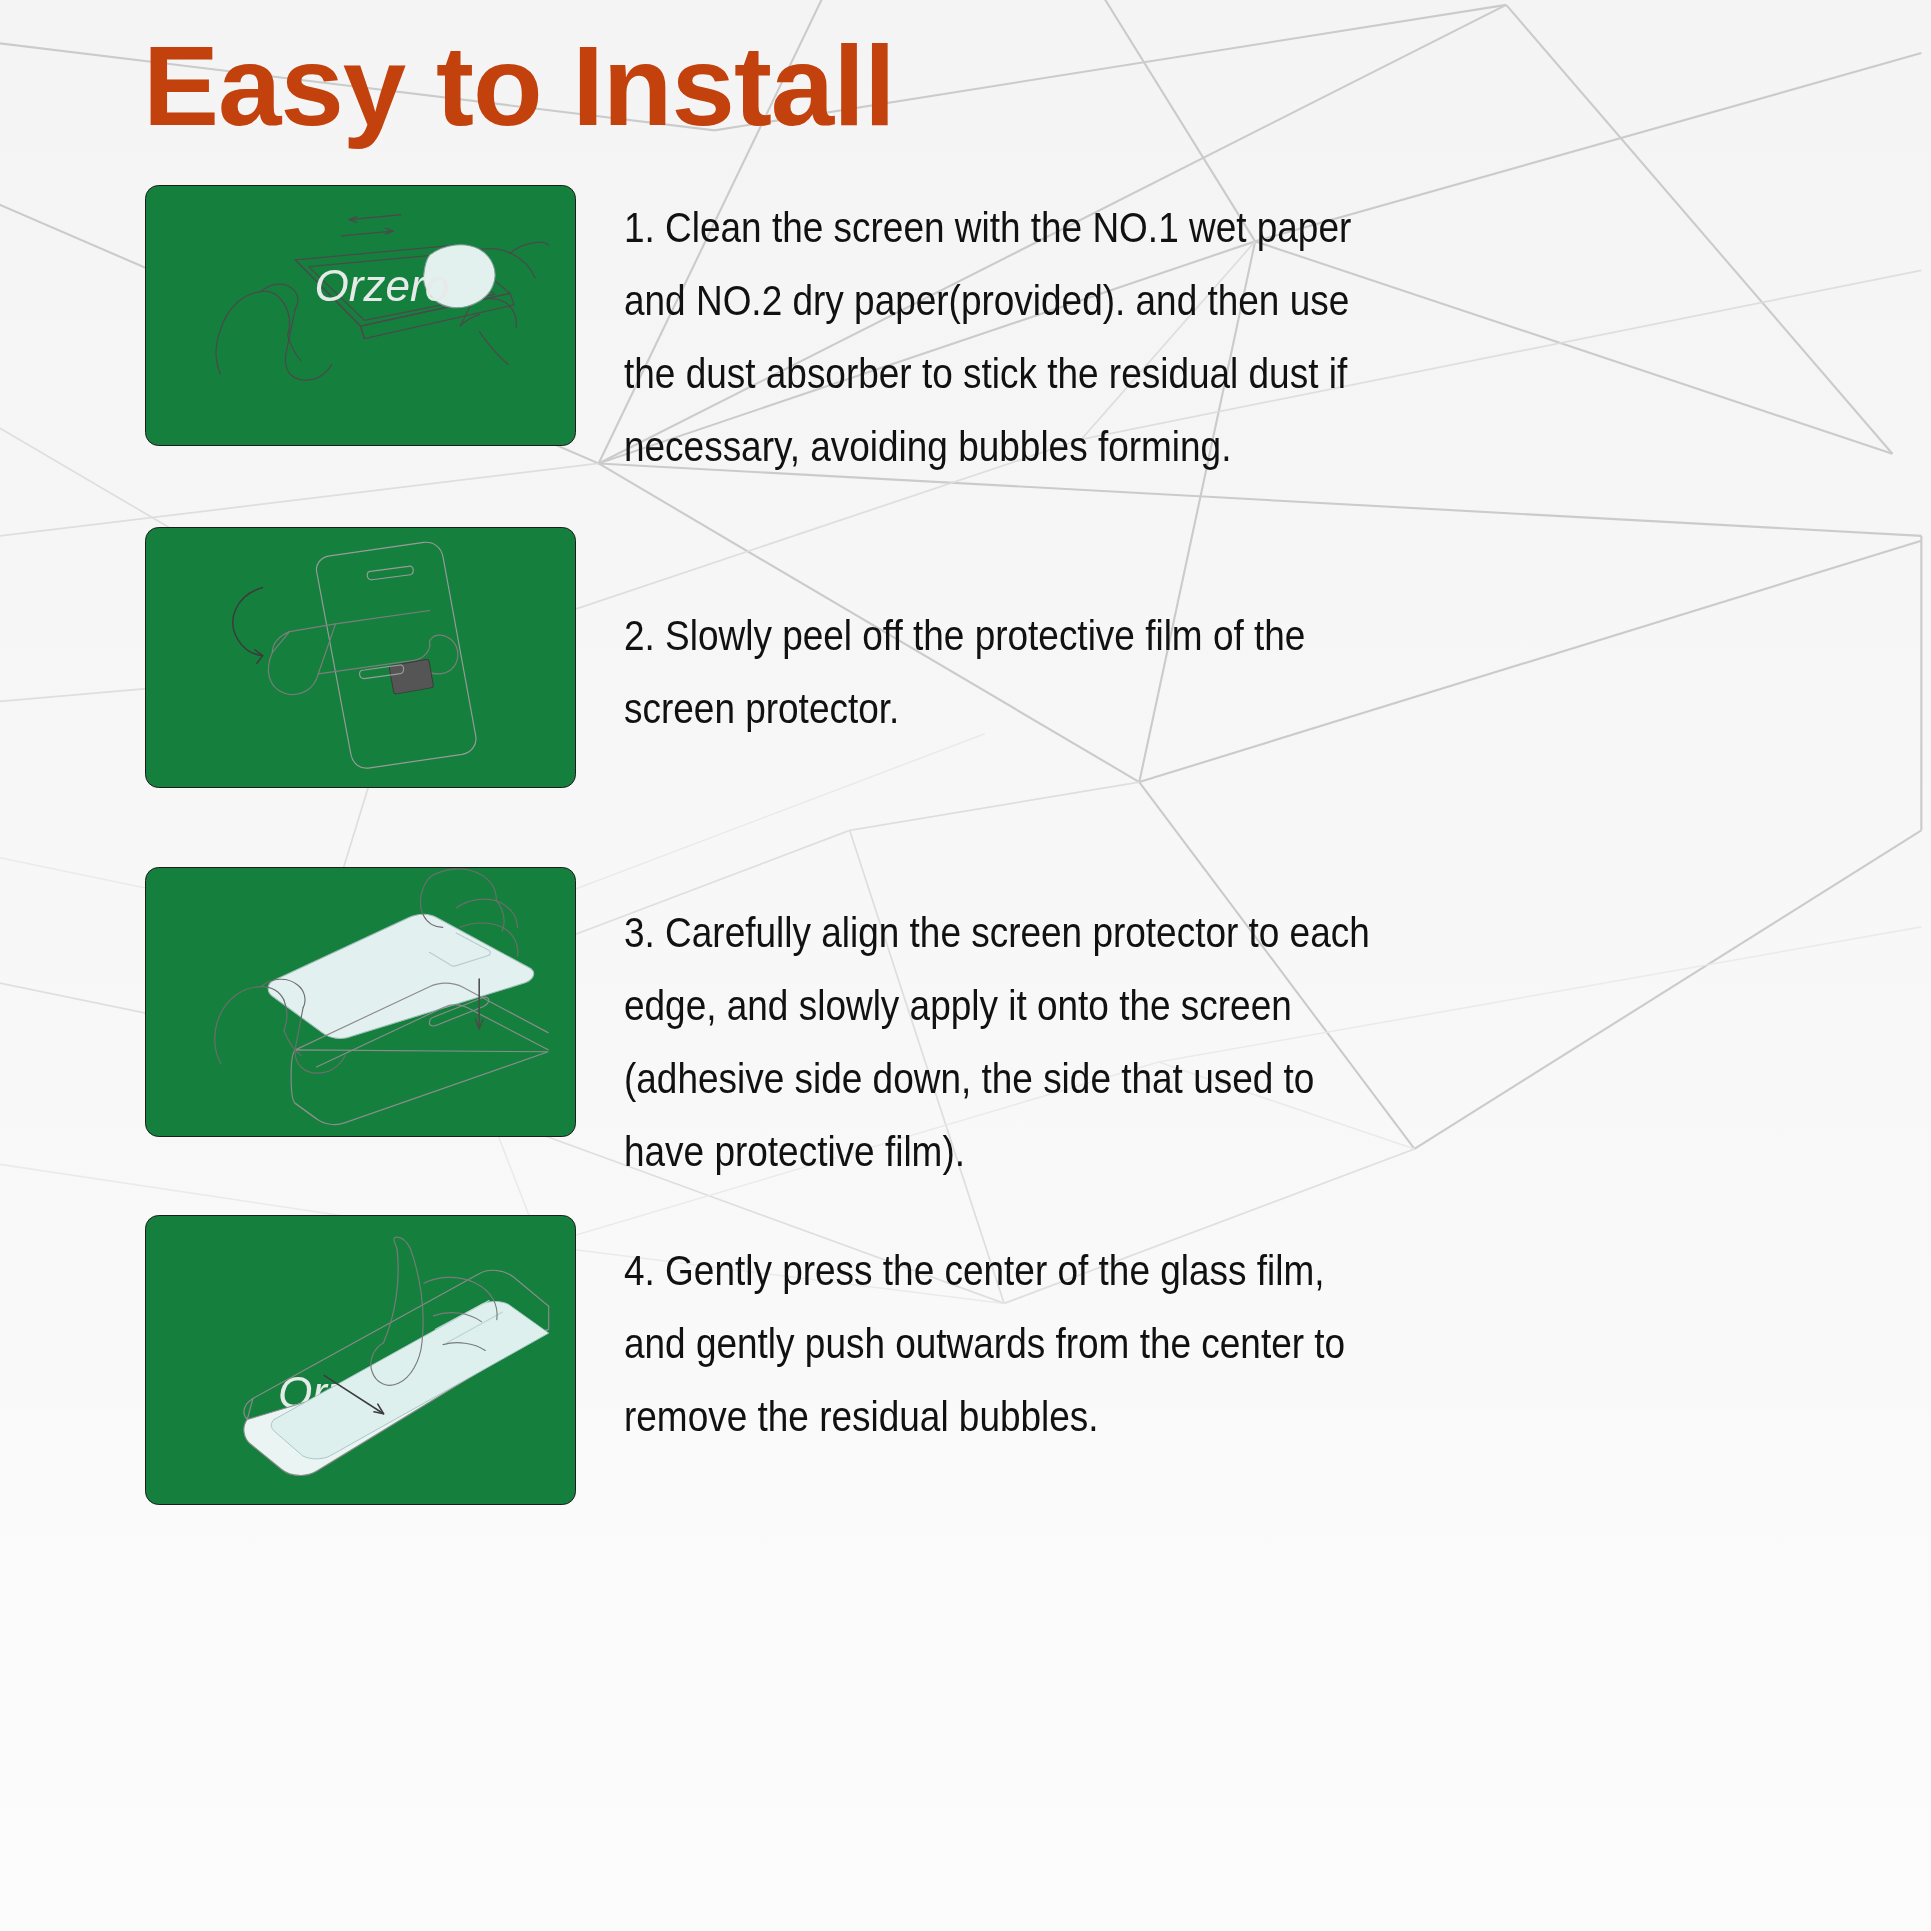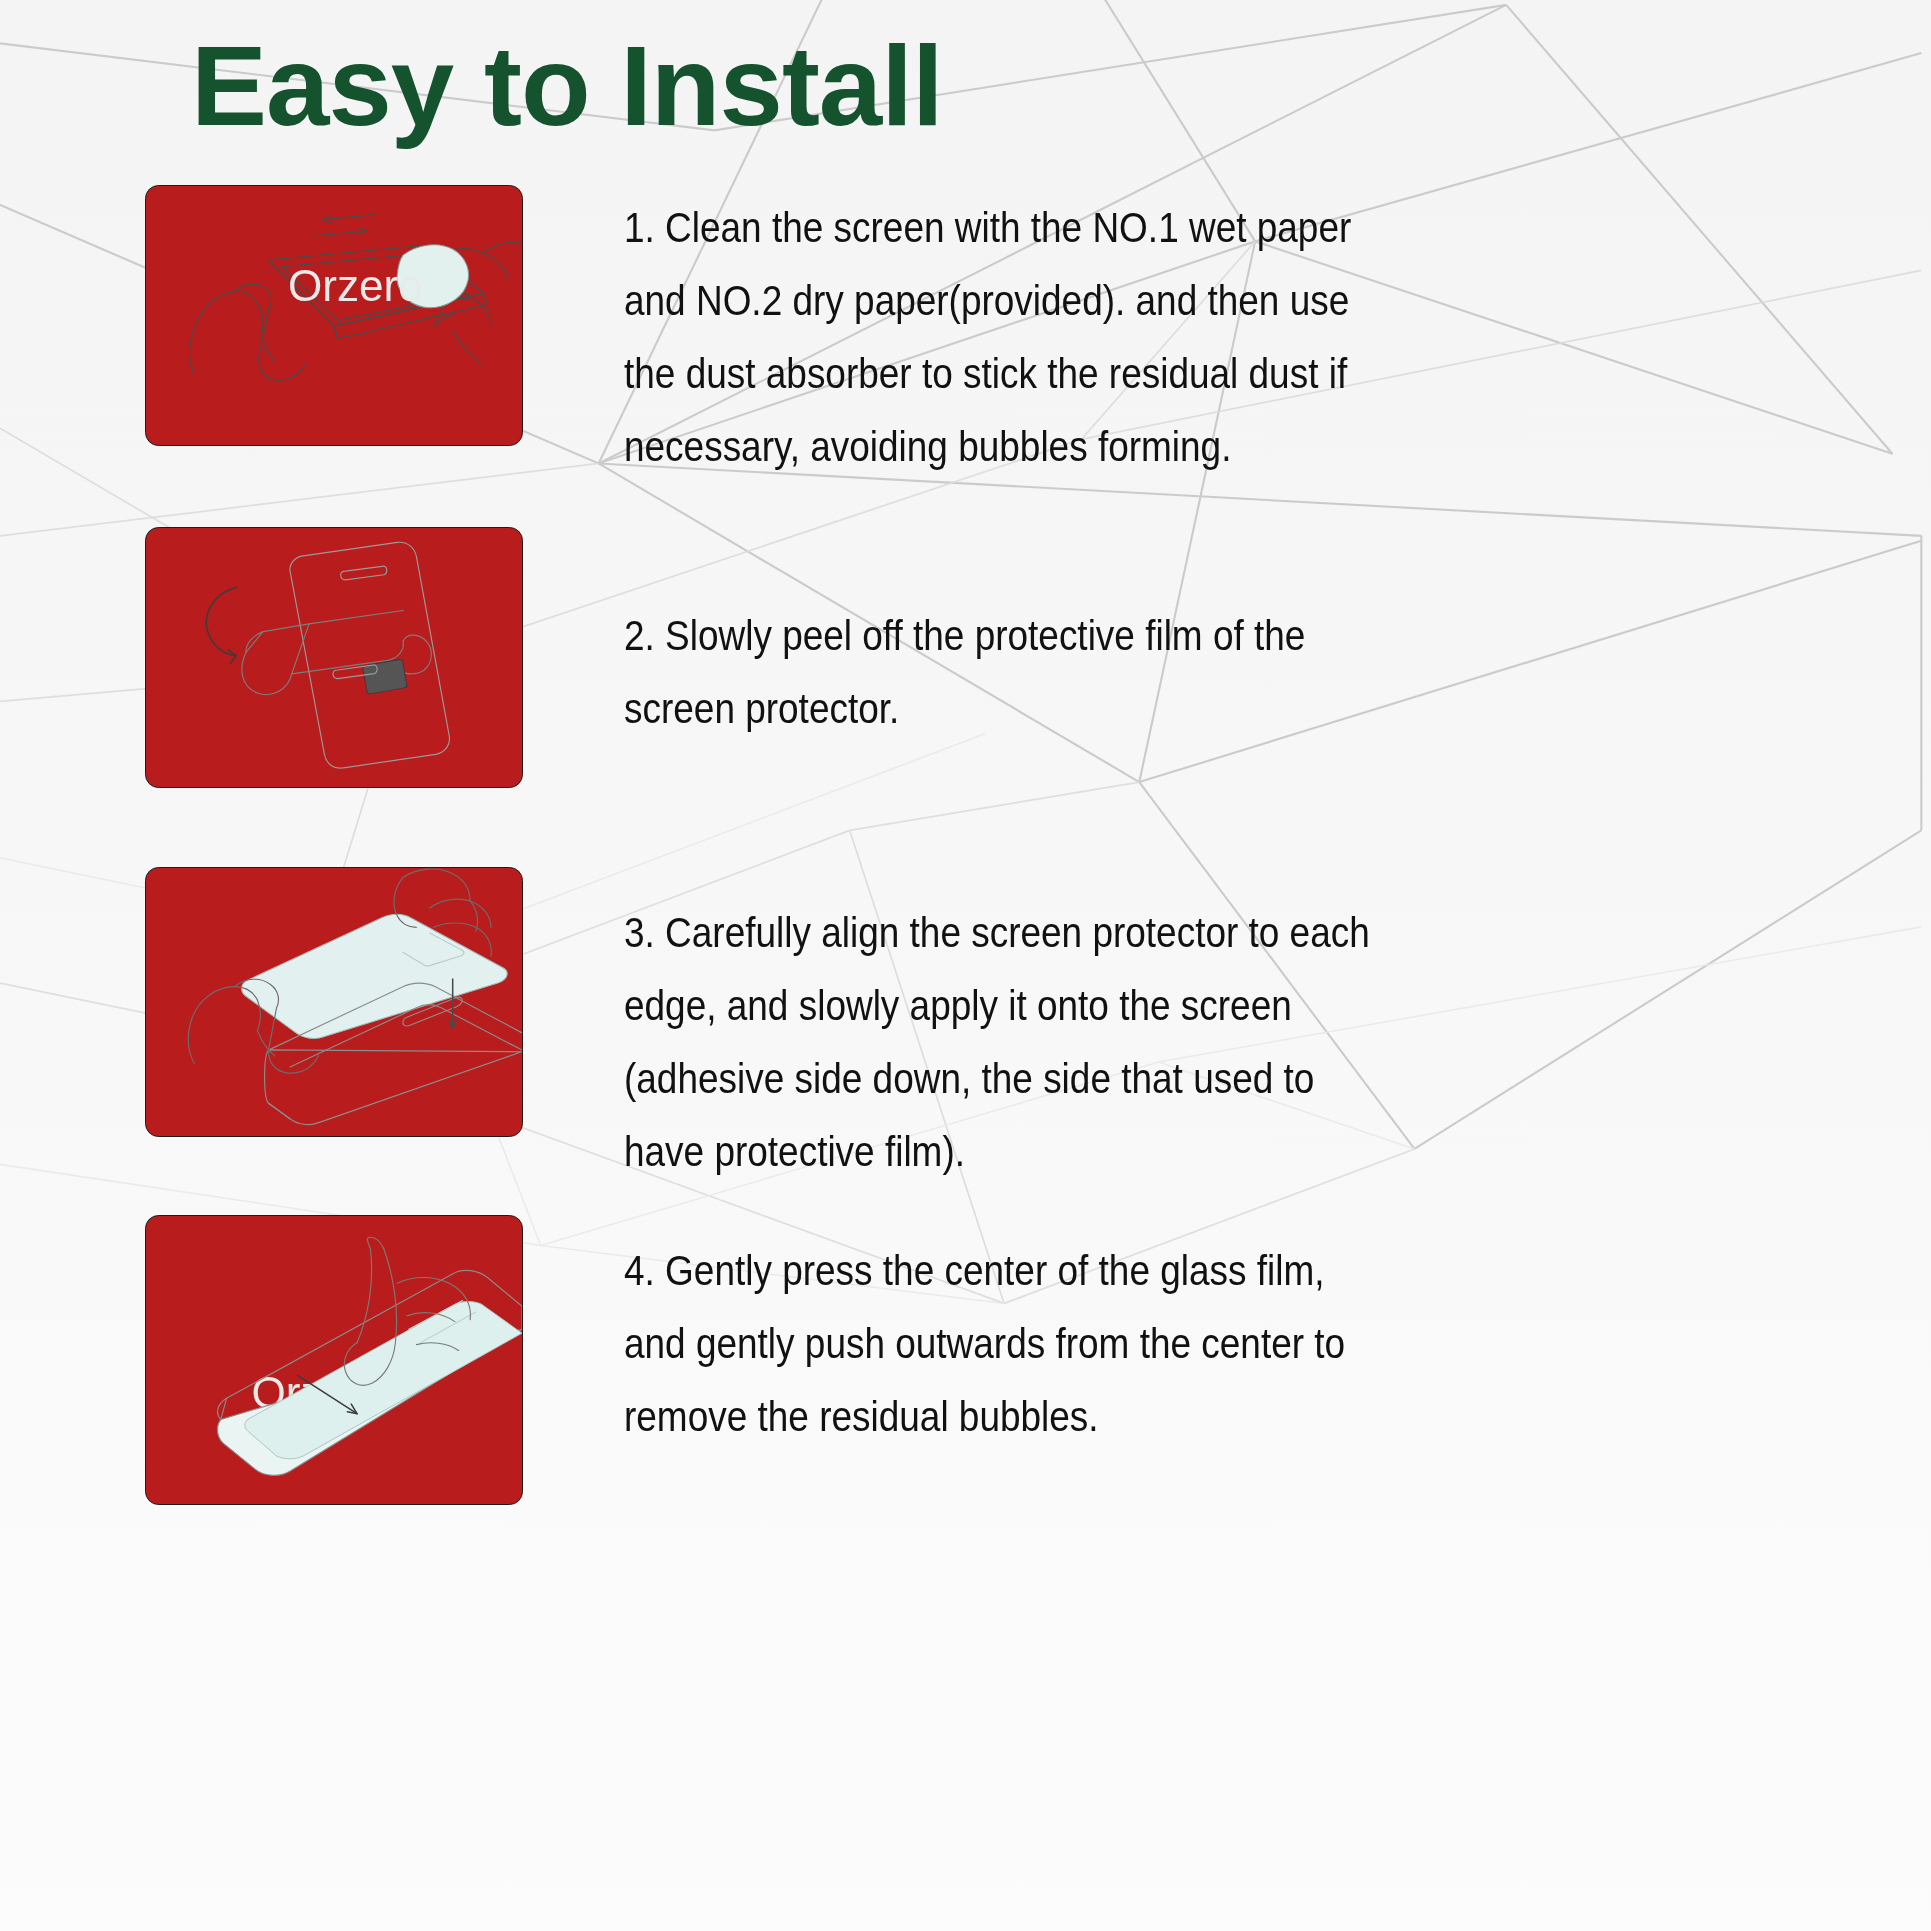--- a/index.html
+++ b/index.html
@@ -11,35 +11,35 @@
     overflow:hidden;position:relative;
   }
   #bg-poly{position:absolute;left:0;top:0;width:1931px;height:1931px;z-index:0;}
 
   #page{position:absolute;left:0;top:0;width:1931px;height:1931px;z-index:2;}
 
   
   #title{
     position:absolute;left:143px;top:29px;
     font-size:114px;line-height:1.0;
-    font-weight:bold;color:#14532d;
+    font-weight:bold;color:#c2410c;
     letter-spacing:-1px;white-space:nowrap;
     font-family:"Liberation Sans",sans-serif;
-    margin-left:48px;
   }
 
   
   .panel{
     position:absolute;left:145px;
-    width:378px;
-    background:#b91c1c;
+    width:431px;
+    background:#15803d;
     border:1.9px solid #1c1c1c;
     border-radius:13.5px;
     box-sizing:border-box;
     overflow:hidden;
+    font-style:italic;
   }
   #panel-1{top:185px;height:261px;}
   #panel-2{top:527px;height:261px;}
   #panel-3{top:867px;height:270px;}
   #panel-4{top:1215px;height:290px;}
   .panel svg{display:block;width:100%;height:100%;}
 
   .wm{
     font-family:"Liberation Sans",sans-serif;
     font-size:46px;fill:#e6ebe9;font-weight:400;

